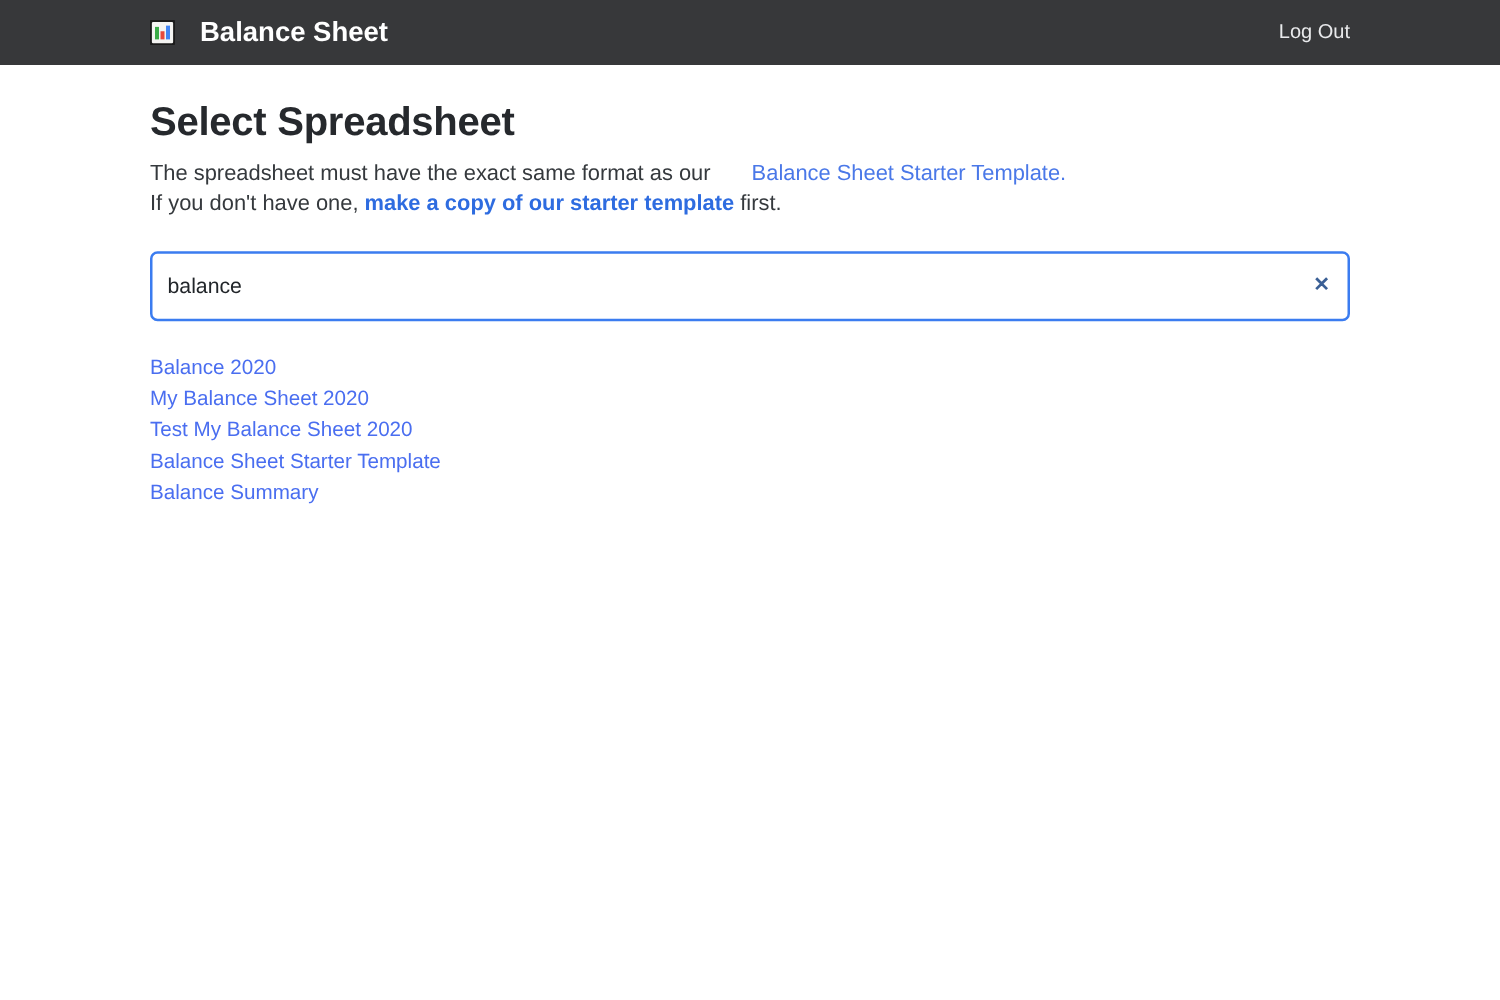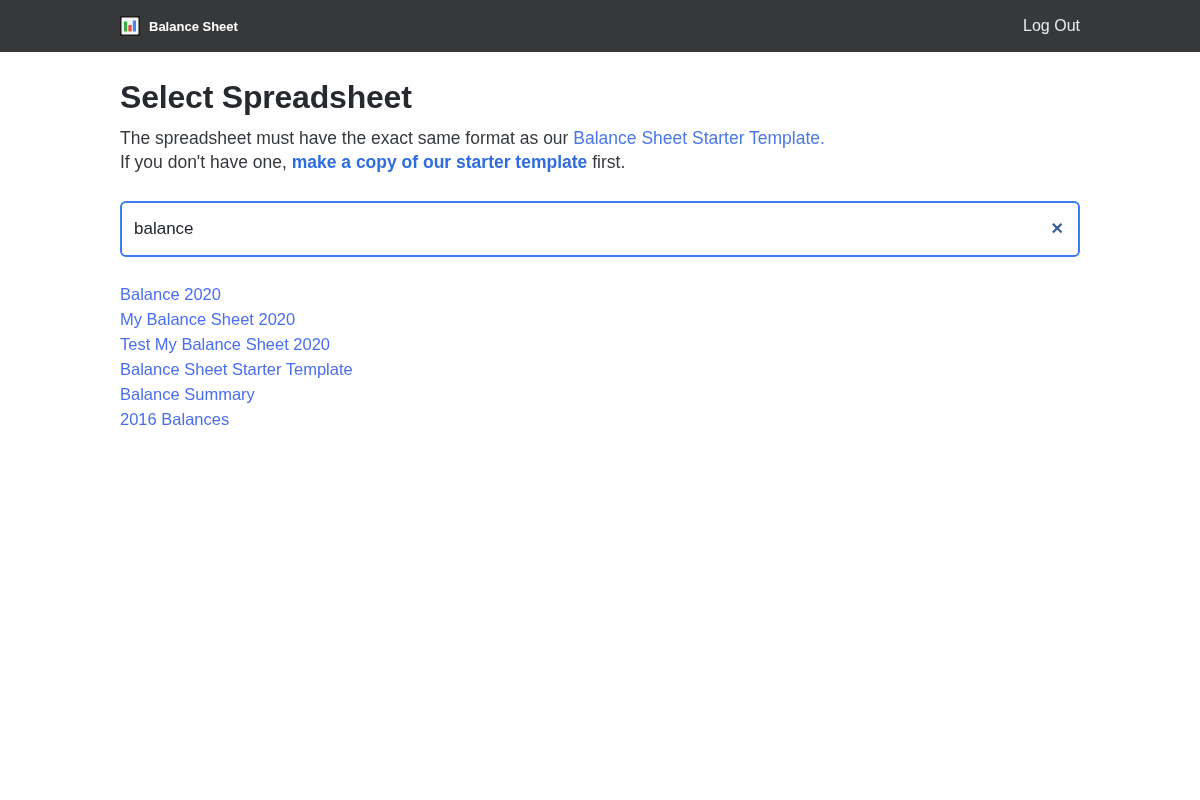--- a/index.html
+++ b/index.html
@@ -27,24 +27,24 @@
   }
   .container{width:960px;margin:0 auto;}
   .nav-inner{
     display:flex;
     align-items:center;
     justify-content:space-between;
   }
   .brand{
     display:flex;
     align-items:center;
-    gap:9px;
+    gap:20px;
     color:#ffffff;
     font-weight:700;
-    font-size:13px;
+    font-size:22px;
     text-decoration:none;
     cursor:pointer;
   }
   .brand svg{display:block;}
   .logout{
     color:#e9eaec;
     font-size:16px;
     text-decoration:none;
     cursor:pointer;
   }
@@ -58,20 +58,21 @@
   .intro{
     font-size:17.5px;
     line-height:1.38;
     color:#35393d;
     margin:0 0 27px;
   }
   .text-link{
     color:var(--link);
     text-decoration:none;
     cursor:pointer;
+    margin-left:28px;
   }
   .bold-link{
     color:var(--link-strong);
     font-weight:700;
     text-decoration:none;
     cursor:pointer;
   }
   .search-wrap{position:relative;}
   .search-input{
     width:100%;
@@ -145,15 +146,14 @@
       <span>✕</span>
     </button>
   </div>
 
   <ul class="results">
     <li><a>Balance 2020</a></li>
     <li><a>My Balance Sheet 2020</a></li>
     <li><a>Test My Balance Sheet 2020</a></li>
     <li><a>Balance Sheet Starter Template</a></li>
     <li><a>Balance Summary</a></li>
-    <li><a>2016 Balances</a></li>
   </ul>
 </main>
 
 </body></html>

